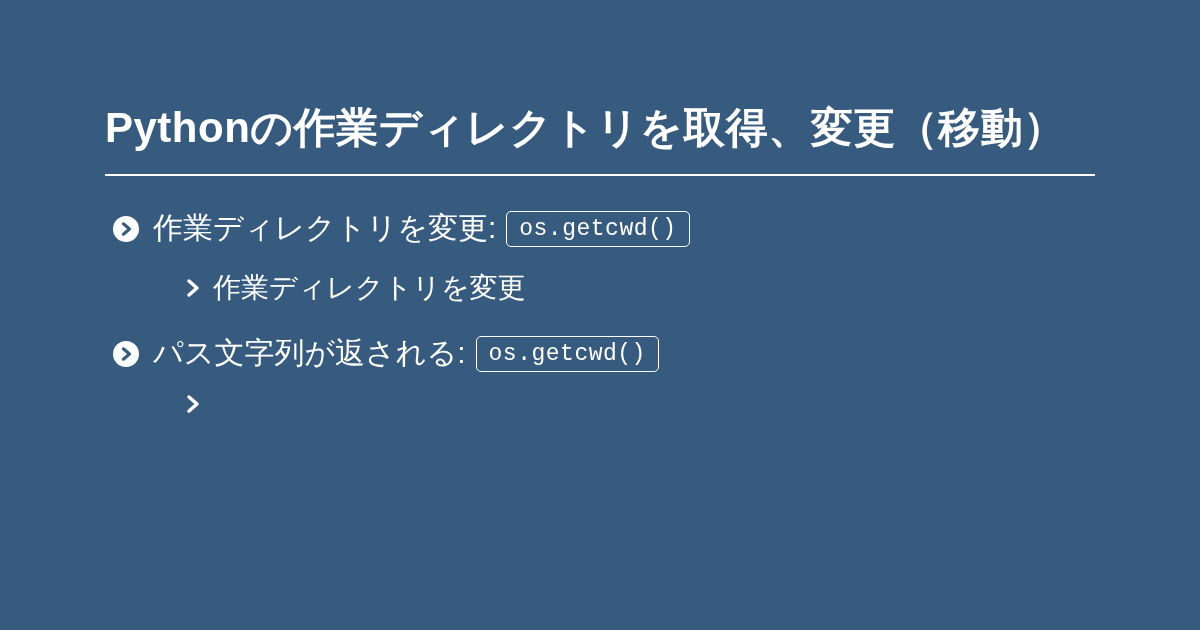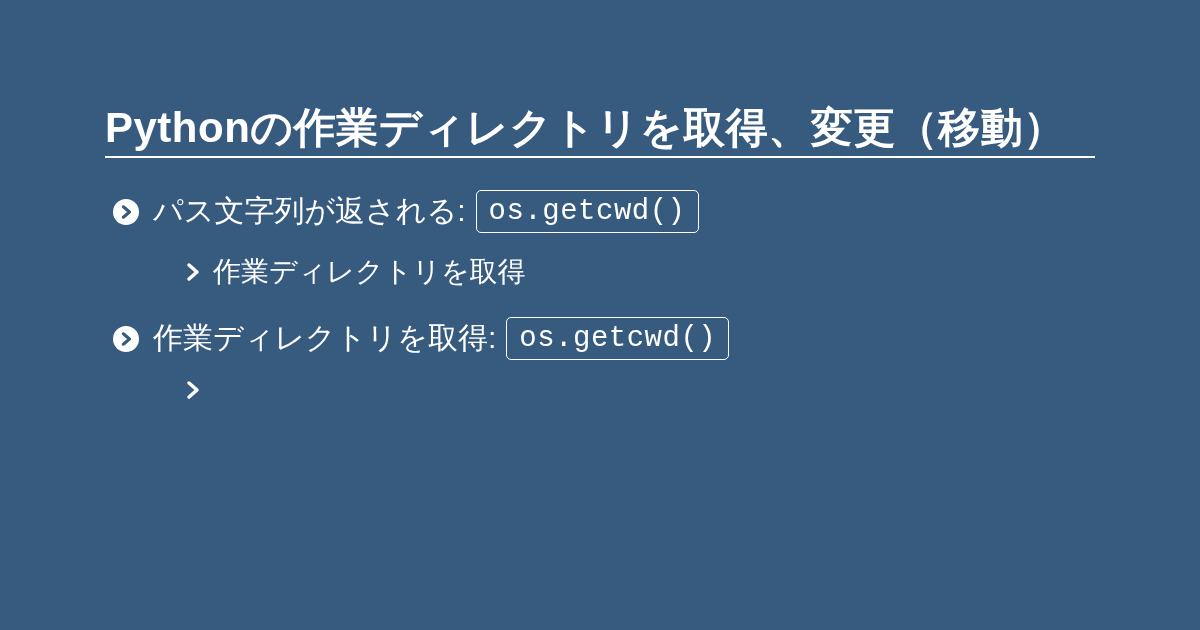--- a/index.html
+++ b/index.html
@@ -15,20 +15,21 @@
       font-family: -apple-system, BlinkMacSystemFont, "Segoe UI", "Helvetica Neue", Arial, "Hiragino Kaku Gothic ProN", "Yu Gothic", Meiryo, sans-serif;
       color: #ffffff;
       display: flex;
       flex-direction: column;
       padding: 100px 105px 0 105px;
     }
     
     .title {
       font-size: 42px;
       font-weight: bold;
+      padding-bottom: 18px;
       border-bottom: 2px solid #ffffff;
       margin-bottom: 32px;
       letter-spacing: 0.5px;
     }
     
     .content {
       padding-left: 8px;
     }
     
     .item-level1 {
@@ -81,66 +82,66 @@
       align-items: center;
     }
     
     .code-box {
       display: inline-block;
       border: 1.5px solid #ffffff;
       border-radius: 5px;
       padding: 4px 12px;
       margin-left: 10px;
       font-family: "SFMono-Regular", Consolas, "Liberation Mono", Menlo, Courier, monospace;
-      font-size: 29px;
+      font-size: 23px;
       letter-spacing: 0.5px;
       text-align: right;
     }
   </style>
 </head>
 <body>
 
 <h1 class="title">Pythonの作業ディレクトリを取得、変更（移動）</h1>
 
 <div class="content">
+
+  <div class="item-level1">
+    <span class="bullet-circle">
+      <svg viewBox="0 0 16 16" fill="none">
+        <path d="M5 2 L12 8 L5 14" stroke="#375a7f" stroke-width="3.5" stroke-linecap="round" stroke-linejoin="round"></path>
+      </svg>
+    </span>
+    <span class="item-text">
+      <span>作業ディレクトリを変更:</span>
+      <span class="code-box">os.getcwd()</span>
+    </span>
+  </div>
+
+  <div class="item-level2">
+    <span class="bullet-chevron">
+      <svg viewBox="0 0 16 20" fill="none">
+        <path d="M4 3 L12 10 L4 17" stroke="#ffffff" stroke-width="3.5" stroke-linecap="round" stroke-linejoin="round"></path>
+      </svg>
+    </span>
+    <span>作業ディレクトリを変更</span>
+  </div>
 
   <div class="item-level1">
     <span class="bullet-circle">
       <svg viewBox="0 0 16 16" fill="none">
         <path d="M5 2 L12 8 L5 14" stroke="#375a7f" stroke-width="3.5" stroke-linecap="round" stroke-linejoin="round"></path>
       </svg>
     </span>
     <span class="item-text">
       <span>パス文字列が返される:</span>
       <span class="code-box">os.getcwd()</span>
     </span>
   </div>
 
   <div class="item-level2">
     <span class="bullet-chevron">
       <svg viewBox="0 0 16 20" fill="none">
         <path d="M4 3 L12 10 L4 17" stroke="#ffffff" stroke-width="3.5" stroke-linecap="round" stroke-linejoin="round"></path>
       </svg>
     </span>
-    <span>作業ディレクトリを取得</span>
-  </div>
-
-  <div class="item-level1">
-    <span class="bullet-circle">
-      <svg viewBox="0 0 16 16" fill="none">
-        <path d="M5 2 L12 8 L5 14" stroke="#375a7f" stroke-width="3.5" stroke-linecap="round" stroke-linejoin="round"></path>
-      </svg>
-    </span>
-    <span class="item-text">
-      <span>作業ディレクトリを取得:</span>
-      <span class="code-box">os.getcwd()</span>
-    </span>
-  </div>
-
-  <div class="item-level2">
-    <span class="bullet-chevron">
-      <svg viewBox="0 0 16 20" fill="none">
-        <path d="M4 3 L12 10 L4 17" stroke="#ffffff" stroke-width="3.5" stroke-linecap="round" stroke-linejoin="round"></path>
-      </svg>
-    </span>
   </div>
 
 </div>
 
 </body></html>

